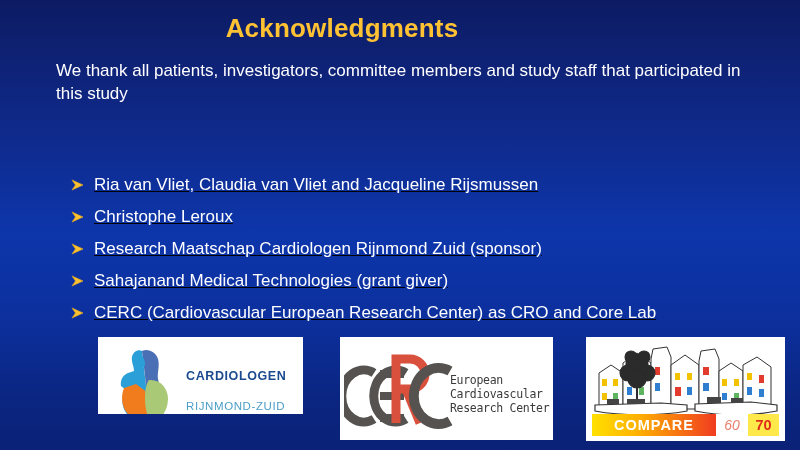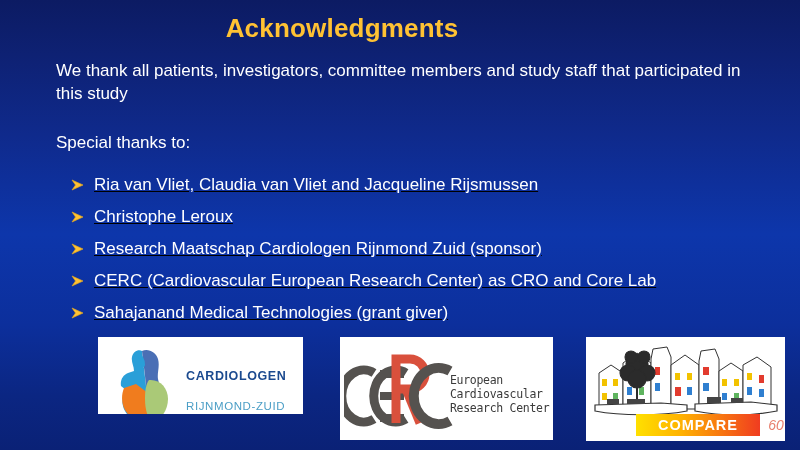--- a/index.html
+++ b/index.html
@@ -161,21 +161,20 @@
   }
   .cb-main {
     flex: 0 0 124px;
     background: linear-gradient(to right, #ffe000 0%, #ffb400 35%, #f03c20 100%);
     color: #ffffff;
     font-size: 14.5px;
     letter-spacing: 1px;
     display: flex;
     align-items: center;
     justify-content: center;
-    margin-left: 44px;
   }
   .cb-60 {
     flex: 0 0 32px;
     background: #ffffff;
     color: #e8806f;
     font-size: 14px;
     font-weight: normal;
     font-style: italic;
     display: flex;
     align-items: center;
@@ -193,21 +192,20 @@
 </style>
 </head>
 <body>
 
 <div class="slide">
 
   <div class="slide-title">Acknowledgments</div>
 
   <div class="intro">We thank all patients, investigators, committee members and study staff that participated in this study</div>
 
-  <div class="special-thanks">Special thanks to:</div>
 
   <ul class="bullets">
     <li class="bullet-item">
       <span class="bullet-marker">
         <svg viewBox="0 0 16 16" width="16" height="16" aria-hidden="true">
           <path d="M2 3 L13 8 L2 13 L5.5 8 Z" fill="#ffc233" stroke="#e0a520" stroke-width="0.7"></path>
         </svg>
       </span>
       <span>Ria van Vliet, Claudia van Vliet and Jacqueline Rijsmussen</span>
     </li>
@@ -226,29 +224,29 @@
         </svg>
       </span>
       <span>Research Maatschap Cardiologen Rijnmond Zuid (sponsor)</span>
     </li>
     <li class="bullet-item">
       <span class="bullet-marker">
         <svg viewBox="0 0 16 16" width="16" height="16" aria-hidden="true">
           <path d="M2 3 L13 8 L2 13 L5.5 8 Z" fill="#ffc233" stroke="#e0a520" stroke-width="0.7"></path>
         </svg>
       </span>
+      <span>Sahajanand Medical Technologies (grant giver)</span>
+    </li>
+    <li class="bullet-item">
+      <span class="bullet-marker">
+        <svg viewBox="0 0 16 16" width="16" height="16" aria-hidden="true">
+          <path d="M2 3 L13 8 L2 13 L5.5 8 Z" fill="#ffc233" stroke="#e0a520" stroke-width="0.7"></path>
+        </svg>
+      </span>
       <span>CERC (Cardiovascular European Research Center) as CRO and Core Lab</span>
-    </li>
-    <li class="bullet-item">
-      <span class="bullet-marker">
-        <svg viewBox="0 0 16 16" width="16" height="16" aria-hidden="true">
-          <path d="M2 3 L13 8 L2 13 L5.5 8 Z" fill="#ffc233" stroke="#e0a520" stroke-width="0.7"></path>
-        </svg>
-      </span>
-      <span>Sahajanand Medical Technologies (grant giver)</span>
     </li>
   </ul>
 
   <div class="logo-row">
 
     <div class="logo-box" id="logo-cardiologen">
       <div class="logo-inner">
         <span>
           <svg width="74" height="86" viewBox="0 0 74 86" style="position:absolute;left:14px;top:9px;">
             <path d="M30 5 C26 3 21 6 20 11 C19 16 22 20 22 25 L16 27 C11 29 8 34 9 40 L14 44

